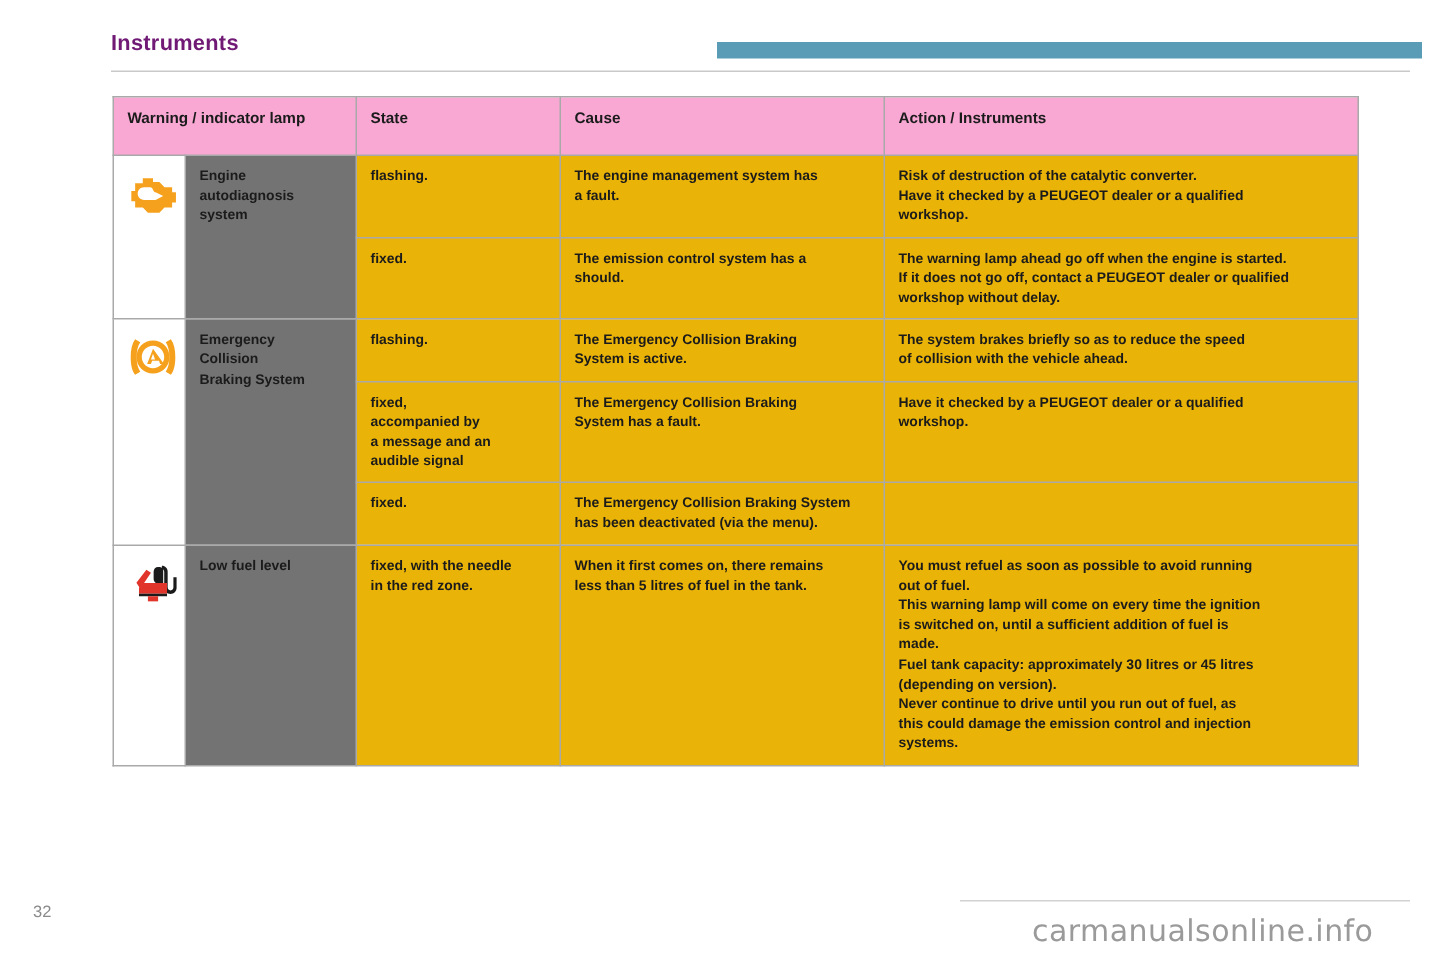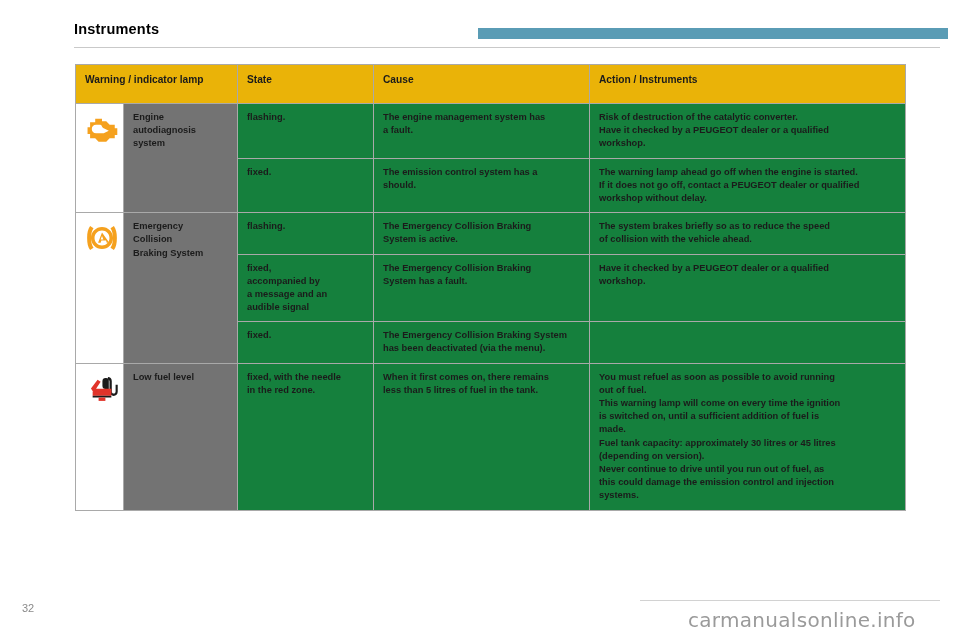--- a/index.html
+++ b/index.html
@@ -23,21 +23,21 @@
     top: 0;
     width: 960px;
     height: 52px;
   }
   #section-title {
     position: absolute;
     left: 74px;
     top: 22px;
     font-size: 14.5px;
     font-weight: bold;
-    color: #000000;
+    color: #701a75;
     letter-spacing: 0.2px;
     line-height: 1;
   }
   #header-rule {
     position: absolute;
     left: 74px;
     top: 47px;
     width: 866px;
     height: 1px;
     background: #c9c9c9;
@@ -64,21 +64,21 @@
     border: 1px solid #a9a9a9;
     vertical-align: top;
     padding: 7px 8px 7px 9px;
     font-size: 9.3px;
     line-height: 1.42;
     font-weight: bold;
     text-align: left;
     color: #1b1b1b;
   }
   #warning-table thead th {
-    background: #eab308;
+    background: #f9a8d4;
     font-size: 10.2px;
     font-weight: bold;
     color: #1b1b1b;
     height: 22px;
     padding-top: 8px;
     padding-bottom: 8px;
   }
   .col-icon   { width: 48px; }
   .col-name   { width: 114px; }
   .col-state  { width: 136px; }
@@ -93,21 +93,21 @@
   }
   td.name-cell {
     background: #737373;
     font-weight: bold;
     font-size: 10.2px;
     line-height: 1.55;
     color: #1b1b1b;
     padding-top: 8px;
   }
   td.body-cell {
-    background: #15803d;
+    background: #eab308;
   }
   .cell-line { display: block; }
 
   
   .lamp-icon {
     display: inline-block;
     width: 34px;
     height: 30px;
     margin-top: 3px;
   }

